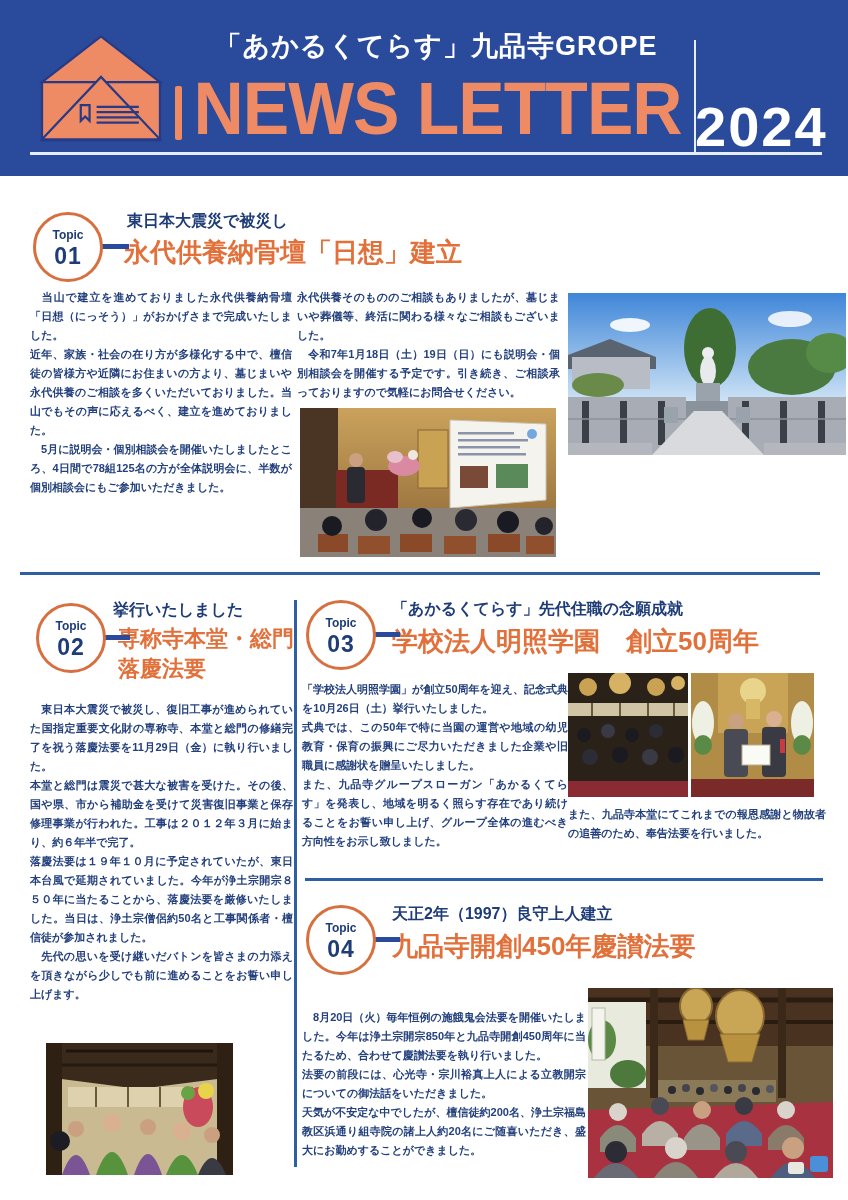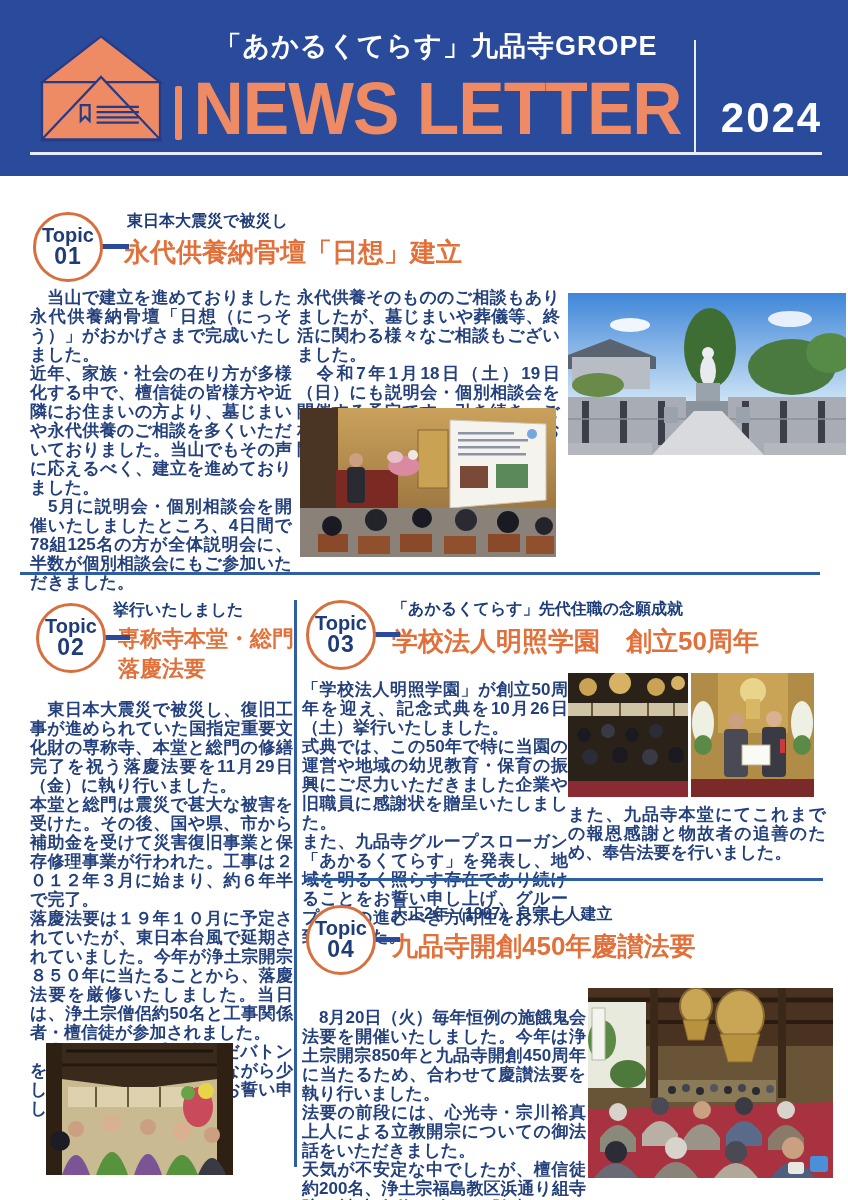--- a/index.html
+++ b/index.html
@@ -18,37 +18,37 @@
     position:absolute; left:178px; top:28px; width:516px; text-align:center;
     color:#ffffff; font-weight:bold; font-size:27px; letter-spacing:1px; white-space:nowrap;
   }
   .nl-title {
     position:absolute; left:178px; top:66px; width:516px; text-align:center;
     color:#ee8a64; font-weight:bold; font-size:74px; letter-spacing:-1px;
     white-space:nowrap; transform:scaleX(0.94); transform-origin:center;
   }
   .mast-hline { position:absolute; left:30px; top:152px; width:792px; height:3px; background:#e6eefb; }
   .mast-vline { position:absolute; left:694px; top:40px; width:2px; height:112px; background:#e6eefb; }
-  .year { position:absolute; left:695px; top:94px; width:153px; text-align:center;
-          color:#ffffff; font-weight:bold; font-size:42px; letter-spacing:2px; }
+  .year { position:absolute; left:695px; top:94px; width:153px; text-align:left;
+          color:#ffffff; font-weight:bold; font-size:56px; letter-spacing:2px; }
   .sliver { position:absolute; left:175px; top:86px; width:7px; height:54px; background:#ee8a64; border-radius:2px; }
 
   
   .circle {
     position:absolute; width:70px; height:70px; border:3px solid #d76f3e; border-radius:50%;
     background:#fff; display:flex; flex-direction:column; align-items:center; justify-content:center;
     color:#1e3c78; z-index:2;
   }
-  .circle .lb { font-weight:bold; font-size:20px; line-height:17px; }
+  .circle .lb { font-weight:bold; font-size:12px; line-height:17px; }
   .circle .num { font-weight:bold; font-size:23px; line-height:24px; letter-spacing:1px; }
   .dash { position:absolute; height:5px; background:#2a4a9c; z-index:1; }
   .sub { position:absolute; color:#1e3c78; font-weight:bold; font-size:16px; white-space:nowrap; }
   .ttl { position:absolute; color:#e2703a; font-weight:bold; font-size:26px; line-height:30px; }
   .body-txt {
-    position:absolute; color:#24417d; font-weight:bold; font-size:17px; line-height:19px;
+    position:absolute; color:#24417d; font-weight:bold; font-size:11px; line-height:19px;
     text-align:justify; white-space:pre-line;
   }
   .divider { position:absolute; background:#2e5fa3; }
   .photo { position:absolute; display:block; }
 </style>
 </head>
 <body>
 
 <div class="page">
 

